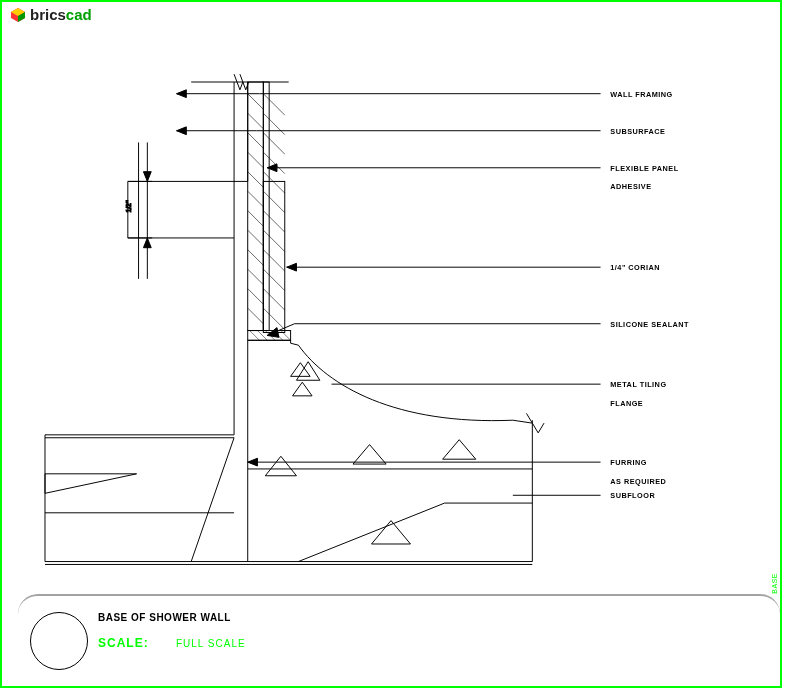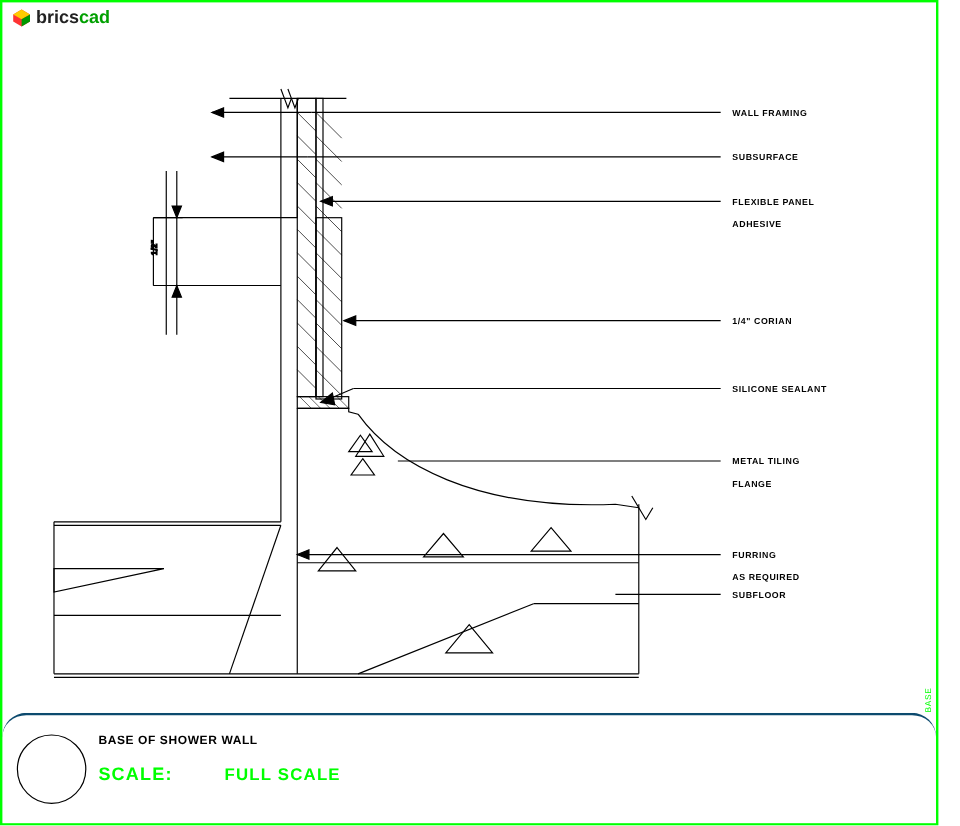--- a/index.html
+++ b/index.html
@@ -45,24 +45,24 @@
     overflow: hidden;
     text-decoration: underline;
   }
   .drawing-area svg {
     width: 100%;
     height: 100%;
   }
   .title-block {
     position: absolute;
     bottom: 0;
-    left: 0;
+    left: 16px;
     right: 0;
     height: 90px;
-    border-top: 2px solid #0c4a6e;
+    border-top: 2px solid #a3a3a3;
     border-radius: 20px;
   }
   .title-circle {
     position: absolute;
     left: 12px;
     top: 16px;
     width: 56px;
     height: 56px;
     border: 1px solid #000;
     border-radius: 50%;
@@ -74,29 +74,29 @@
     font-size: 10px;
     font-weight: bold;
     letter-spacing: 0.5px;
     line-height: 1.6;
   }
   .title-texts .scale-row {
     margin-top: 8px;
   }
   .scale-label {
     color: #00ff00;
-    font-size: 15px;
+    font-size: 12px;
     font-weight: bold;
     letter-spacing: 1px;
   }
   .scale-value {
     color: #00ff00;
-    font-size: 14px;
-    font-weight: bold;
-    margin-left: 40px;
+    font-size: 10px;
+    font-weight: normal;
+    margin-left: 24px;
     letter-spacing: 1px;
   }
   .side-watermark {
     position: absolute;
     right: 2px;
     bottom: 92px;
     font-size: 7px;
     color: #00ff00;
     writing-mode: vertical-rl;
     transform: rotate(180deg);

